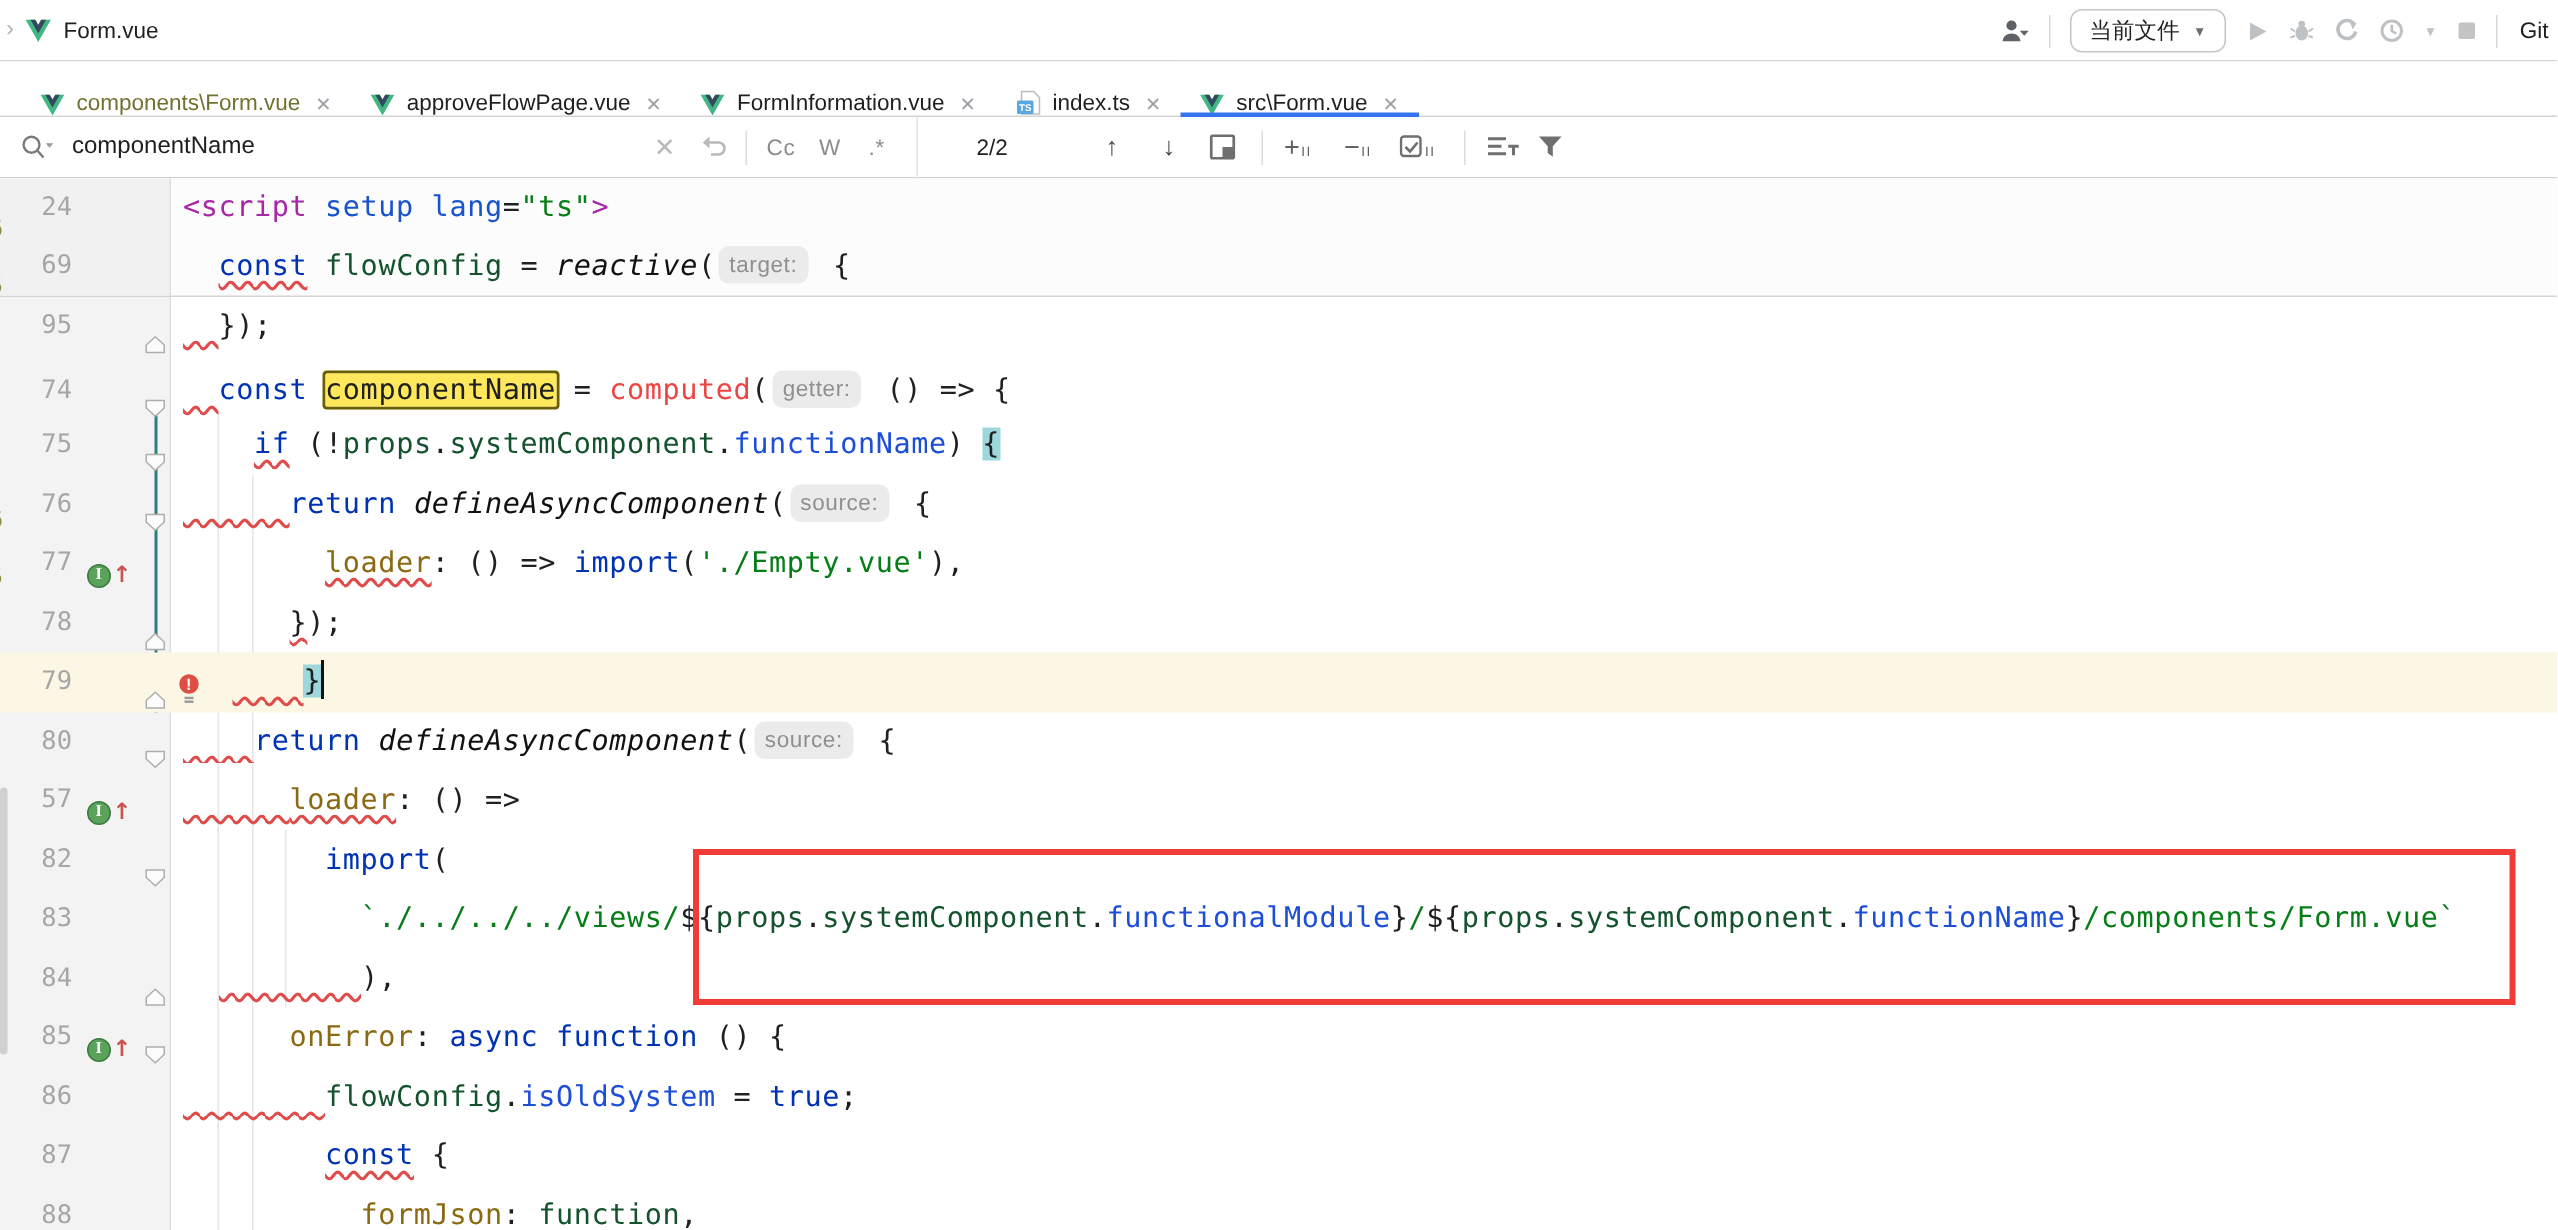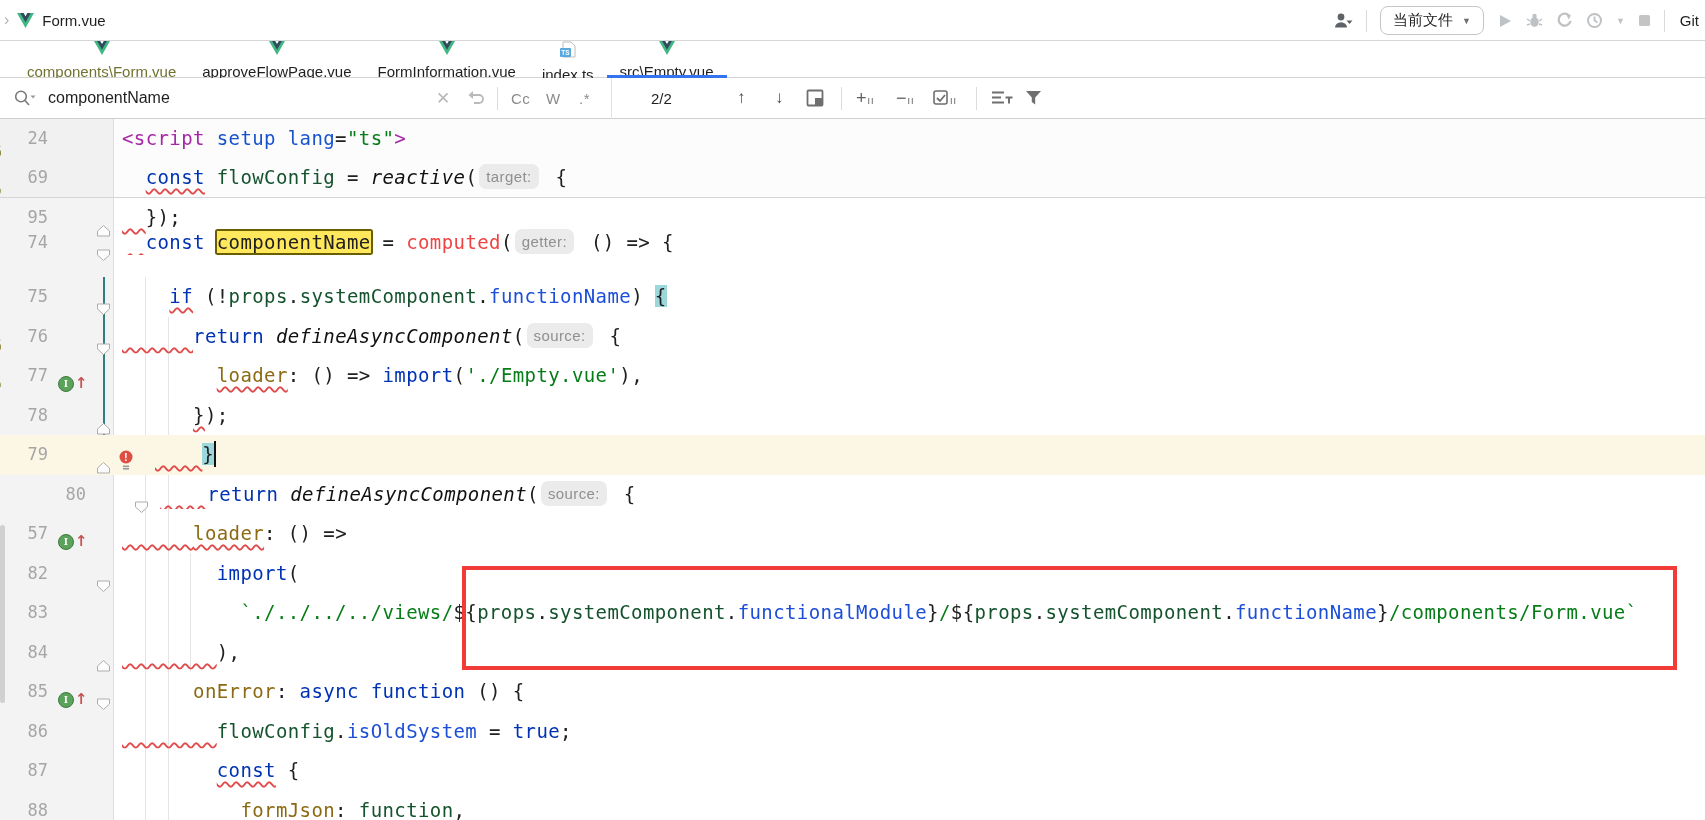--- a/index.html
+++ b/index.html
@@ -18,21 +18,21 @@
   .cfile-btn { display:flex; align-items:center; gap:9px; height:29px; padding:0 12px;
                border:1px solid #c6c6c6; border-radius:8px; font-size:15px; color:#1f1f1f; background:#fff; }
   .mini-dd { font-size:9px; color:#6e6e6e; }
   .ico { display:inline-flex; align-items:center; justify-content:center; }
   .gray-ico svg { display:block; }
   .git-label { font-size:15px; color:#1f1f1f; padding-left:2px; }
 
   
   .tabbar { position:absolute; top:41px; left:0; right:0; height:37px; background:#fff;
             border-bottom:1px solid #d4d4d4; display:flex; align-items:stretch; padding-left:14px; }
-  .tab { position:relative; display:flex; align-items:center; gap:8px; padding:0 13px; font-size:15px; color:#1f1f1f;flex-direction:column; }
+  .tab { position:relative; display:flex; align-items:flex-end; gap:8px; padding:0 13px; font-size:15px; color:#1f1f1f; }
   .tab.modified .tab-label { color:#6F7330; }
   .tab.active { background:#fff; }
   .tab.active::after { content:""; position:absolute; left:0; right:0; bottom:-1px; height:3px; background:#3574F0; }
   .tab-close { color:#9aa0a6; font-size:13px; margin-left:2px; }
 
   
   .searchbar { position:absolute; top:78px; left:0; right:0; height:41px; background:#fff;
                border-bottom:1px solid #cfcfcf; }
   .sb-item { position:absolute; top:0; height:40px; display:flex; align-items:center; color:#7a7a7a; }
   .sb-query { left:48px; font-size:16px; color:#1f1f1f; }
@@ -194,21 +194,21 @@
         <span class="tab-label">index.ts</span>
         <span class="tab-close">✕</span>
       </div>
       <div class="tab active">
         <span class="ico">
           <svg width="16" height="14" viewBox="0 0 24 21">
             <path fill="#41B883" d="M14.9 0L12 5 9.1 0H0l12 21L24 0z"></path>
             <path fill="#34495E" d="M14.9 0L12 5 9.1 0H4.6L12 13 19.4 0z"></path>
           </svg>
         </span>
-        <span class="tab-label">src\Empty.vue</span>
+        <span class="tab-label">src\Form.vue</span>
         <span class="tab-close">✕</span>
       </div>
     </div>
 
   <div class="searchbar">
     <span class="sb-item" style="left:13px">
       <svg width="24" height="18" viewBox="0 0 24 18">
           <circle cx="8" cy="7.5" r="5.3" stroke="#7a7a7a" stroke-width="1.6" fill="none"></circle>
           <path d="M12 11.5L16 16" stroke="#7a7a7a" stroke-width="1.6"></path>
           <path d="M17.5 6.5h5l-2.5 3z" fill="#9a9a9a"></path>
@@ -266,50 +266,50 @@
 
     <div class="guide" style="left:145px; top:158px; height:543px"></div>
     <div class="guide" style="left:168px; top:198px; height:503px"></div>
     <div class="guide" style="left:190px; top:434px; height:119px"></div>
     <div class="scope-line" style="top:158px; height:198px"></div>
 
     <div id="scroll-lines">
         <div class="cline" style="top: 79px;"><span class="lnum">95</span><span class="fold"><svg width="15" height="13" viewBox="0 0 15 13">
               <path d="M7.5 1.5l6 5.5v5h-12v-5z" fill="#fcfcfc" stroke="#adadad"></path>
             </svg></span><span class="codetext"><span class="tk-pln wv">  </span><span class="tk-pln">});</span></span></div>
-        <div class="cline" style="top: 104px;"><span class="lnum">74</span><span class="fold"><svg width="15" height="13" viewBox="0 0 15 13">
+        <div class="cline" style="top: 122px;"><span class="lnum">74</span><span class="fold"><svg width="15" height="13" viewBox="0 0 15 13">
               <path d="M1.5 1h12v5l-6 5.5-6-5.5z" fill="#fcfcfc" stroke="#adadad"></path>
             </svg></span><span class="codetext"><span class="tk-pln wv">  </span><span class="tk-kw">const</span><span class="tk-pln"> </span><span class="tk-match">componentName</span><span class="tk-pln"> = </span><span class="tk-mag">computed</span><span class="tk-pln">(</span><span class="chip">getter:</span><span class="tk-pln"> () =&gt; {</span></span></div>
         <div class="cline" style="top: 158px;"><span class="lnum">75</span><span class="fold"><svg width="15" height="13" viewBox="0 0 15 13">
               <path d="M1.5 1h12v5l-6 5.5-6-5.5z" fill="#fcfcfc" stroke="#adadad"></path>
             </svg></span><span class="codetext"><span class="tk-pln">    </span><span class="tk-kw wv">if</span><span class="tk-pln"> (!</span><span class="tk-var">props</span><span class="tk-pln">.</span><span class="tk-var">systemComponent</span><span class="tk-pln">.</span><span class="tk-fld">functionName</span><span class="tk-pln">) </span><span class="tk-brc">{</span></span></div>
         <div class="cline" style="top: 197.5px;"><span class="lnum">76</span><span class="fold"><svg width="15" height="13" viewBox="0 0 15 13">
               <path d="M1.5 1h12v5l-6 5.5-6-5.5z" fill="#fcfcfc" stroke="#adadad"></path>
             </svg></span><span class="codetext"><span class="tk-pln wv">      </span><span class="tk-kw">return</span><span class="tk-pln"> </span><span class="tk-fnI">defineAsyncComponent</span><span class="tk-pln">(</span><span class="chip">source:</span><span class="tk-pln"> {</span></span></div>
         <div class="cline" style="top: 237px;"><span class="lnum">77</span><span class="impl"><span class="impl-circ">I</span><span class="impl-arrow">↑</span></span><span class="codetext"><span class="tk-pln">        </span><span class="tk-key wv">loader</span><span class="tk-pln">: () =&gt; </span><span class="tk-kw">import</span><span class="tk-pln">(</span><span class="tk-str">'./Empty.vue'</span><span class="tk-pln">),</span></span></div>
         <div class="cline" style="top: 276.5px;"><span class="lnum">78</span><span class="fold"><svg width="15" height="13" viewBox="0 0 15 13">
               <path d="M7.5 1.5l6 5.5v5h-12v-5z" fill="#fcfcfc" stroke="#adadad"></path>
             </svg></span><span class="codetext"><span class="tk-pln">      </span><span class="tk-pln wv">}</span><span class="tk-pln">);</span></span></div>
         <div class="cline current" style="top: 316px;"><span class="lnum">79</span><span class="fold"><svg width="15" height="13" viewBox="0 0 15 13">
               <path d="M7.5 1.5l6 5.5v5h-12v-5z" fill="#fcfcfc" stroke="#adadad"></path>
             </svg></span><span class="bulb"><svg width="15" height="20" viewBox="0 0 15 20">
               <circle cx="7" cy="7" r="6.5" fill="#DE4E45"></circle>
               <text x="7" y="10.8" font-size="11" font-weight="bold" fill="#fff" text-anchor="middle" font-family="Liberation Sans, sans-serif">!</text>
               <rect x="4" y="15.5" width="6" height="1.6" fill="#9a9a9a"></rect>
               <rect x="4" y="18" width="6" height="1.6" fill="#9a9a9a"></rect>
             </svg></span><span class="codetext"><span class="tk-pln wv">    </span><span class="tk-brc">}</span><span class="caret-bar"></span></span></div>
-        <div class="cline" style="top: 355.5px; margin-left: 38px;"><span class="lnum">80</span><span class="fold"><svg width="15" height="13" viewBox="0 0 15 13">
+        <div class="cline" style="top: 355.5px;"><span class="lnum">80</span><span class="fold"><svg width="15" height="13" viewBox="0 0 15 13">
               <path d="M1.5 1h12v5l-6 5.5-6-5.5z" fill="#fcfcfc" stroke="#adadad"></path>
             </svg></span><span class="codetext"><span class="tk-pln wv">    </span><span class="tk-kw">return</span><span class="tk-pln"> </span><span class="tk-fnI">defineAsyncComponent</span><span class="tk-pln">(</span><span class="chip">source:</span><span class="tk-pln"> {</span></span></div>
         <div class="cline" style="top: 395px;"><span class="lnum">57</span><span class="impl"><span class="impl-circ">I</span><span class="impl-arrow">↑</span></span><span class="codetext"><span class="tk-pln wv">      </span><span class="tk-key wv">loader</span><span class="tk-pln">: () =&gt;</span></span></div>
         <div class="cline" style="top: 434.5px;"><span class="lnum">82</span><span class="fold"><svg width="15" height="13" viewBox="0 0 15 13">
               <path d="M1.5 1h12v5l-6 5.5-6-5.5z" fill="#fcfcfc" stroke="#adadad"></path>
             </svg></span><span class="codetext"><span class="tk-pln">        </span><span class="tk-kw">import</span><span class="tk-pln">(</span></span></div>
         <div class="cline" style="top: 474px;"><span class="lnum">83</span><span class="codetext"><span class="tk-pln">          </span><span class="tk-str">`./../../../views/</span><span class="tk-pln">${</span><span class="tk-var">props</span><span class="tk-pln">.</span><span class="tk-var">systemComponent</span><span class="tk-pln">.</span><span class="tk-fld">functionalModule</span><span class="tk-pln">}</span><span class="tk-str">/</span><span class="tk-pln">${</span><span class="tk-var">props</span><span class="tk-pln">.</span><span class="tk-var">systemComponent</span><span class="tk-pln">.</span><span class="tk-fld">functionName</span><span class="tk-pln">}</span><span class="tk-str">/components/Form.vue`</span></span></div>
-        <div class="cline" style="top: 513.5px;"><span class="lnum">84</span><span class="fold"><svg width="15" height="13" viewBox="0 0 15 13">
+        <div class="cline" style="top: 513.5px; padding-left: 24px;"><span class="lnum">84</span><span class="fold"><svg width="15" height="13" viewBox="0 0 15 13">
               <path d="M7.5 1.5l6 5.5v5h-12v-5z" fill="#fcfcfc" stroke="#adadad"></path>
             </svg></span><span class="codetext"><span class="tk-pln wv">        </span><span class="tk-pln">),</span></span></div>
         <div class="cline" style="top: 553px;"><span class="lnum">85</span><span class="fold"><svg width="15" height="13" viewBox="0 0 15 13">
               <path d="M1.5 1h12v5l-6 5.5-6-5.5z" fill="#fcfcfc" stroke="#adadad"></path>
             </svg></span><span class="impl"><span class="impl-circ">I</span><span class="impl-arrow">↑</span></span><span class="codetext"><span class="tk-pln">      </span><span class="tk-key">onError</span><span class="tk-pln">: </span><span class="tk-kw">async</span><span class="tk-pln"> </span><span class="tk-kw">function</span><span class="tk-pln"> () {</span></span></div>
         <div class="cline" style="top: 592.5px;"><span class="lnum">86</span><span class="codetext"><span class="tk-pln wv">        </span><span class="tk-var">flowConfig</span><span class="tk-pln">.</span><span class="tk-fld">isOldSystem</span><span class="tk-pln"> = </span><span class="tk-kw">true</span><span class="tk-pln">;</span></span></div>
         <div class="cline" style="top: 632px;"><span class="lnum">87</span><span class="codetext"><span class="tk-pln">        </span><span class="tk-kw wv">const</span><span class="tk-pln"> {</span></span></div>
         <div class="cline" style="top: 671.5px;"><span class="lnum">88</span><span class="codetext"><span class="tk-pln">          </span><span class="tk-key">formJson</span><span class="tk-pln">: </span><span class="tk-var">function</span><span class="tk-pln">,</span></span></div>
       </div>
 

